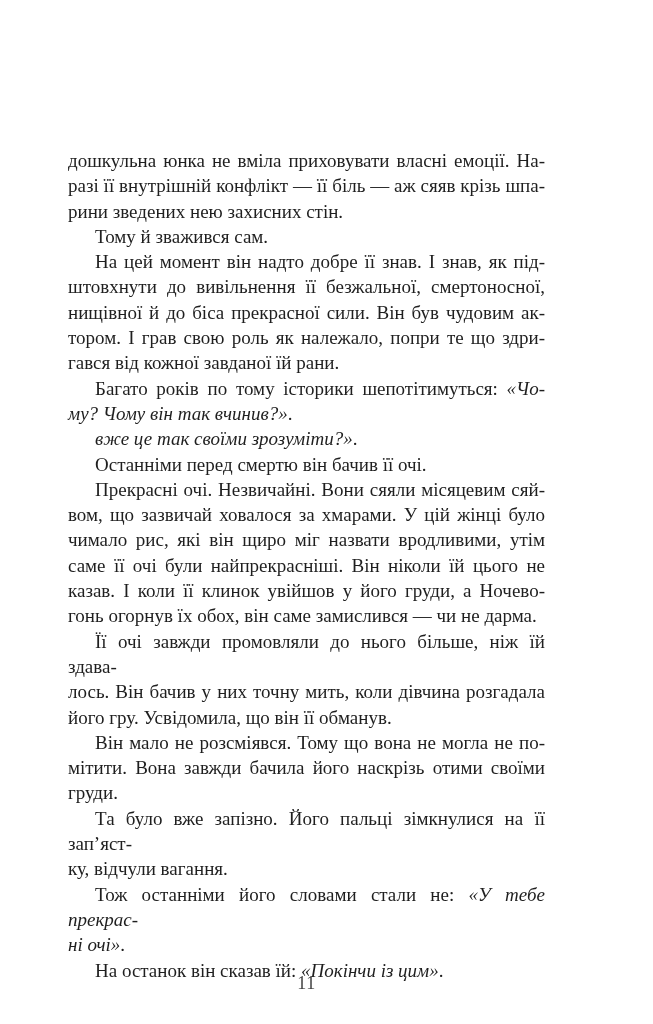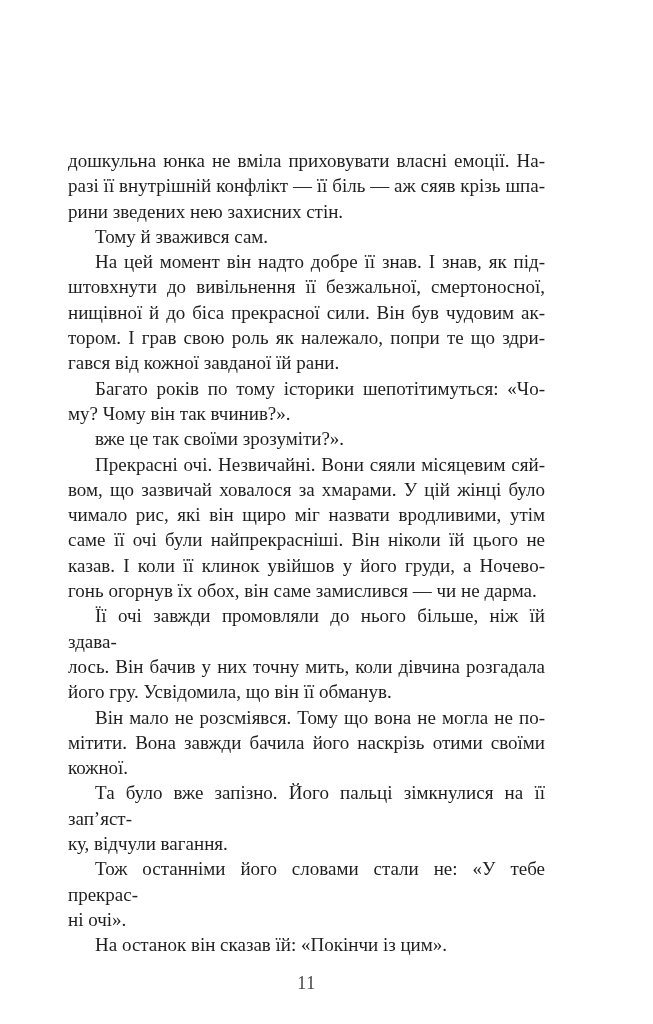--- a/index.html
+++ b/index.html
@@ -22,21 +22,21 @@
     margin-top: 36px;
   }
   .p { margin: 0; }
   .line {
     text-align: justify;
     text-align-last: left;
     white-space: normal;
   }
   .line.just { text-align-last: justify; }
   .p.indent .line:first-child { text-indent: 27px; }
-  .it { }
+  .it { font-style: italic; }
   .page-number {
     position: absolute;
     left: 68px;
     top: 973px;
     width: 477px;
     text-align: center;
     font-size: 18px;
     letter-spacing: 0.5px;
     color: var(--pn, #454545);
   }
@@ -62,36 +62,39 @@
         <div class="line"><span>гався від кожної завданої їй рани.</span></div>
       </div>
       <div class="p indent">
         <div class="line just"><span>Багато років по тому історики шепотітимуться: </span><span class="it">«Чо-</span></div>
         <div class="line"><span class="it">му? Чому він так вчинив?»</span><span>.</span></div>
       </div>
       <div class="p indent">
         <div class="line"><span class="it">вже це так своїми зрозуміти?»</span><span>.</span></div>
       </div>
       <div class="p indent">
+        <div class="line"><span>Останніми перед смертю він бачив її очі.</span></div>
+      </div>
+      <div class="p indent">
         <div class="line just"><span>Прекрасні очі. Незвичайні. Вони сяяли місяцевим сяй-</span></div>
         <div class="line just"><span>вом, що зазвичай ховалося за хмарами. У цій жінці було</span></div>
         <div class="line just"><span>чимало рис, які він щиро міг назвати вродливими, утім</span></div>
         <div class="line just"><span>саме її очі були найпрекрасніші. Він ніколи їй цього не</span></div>
         <div class="line just"><span>казав. І коли її клинок увійшов у його груди, а Ночево-</span></div>
         <div class="line"><span>гонь огорнув їх обох, він саме замислився — чи не дарма.</span></div>
       </div>
       <div class="p indent">
         <div class="line just"><span>Її очі завжди промовляли до нього більше, ніж їй здава-</span></div>
         <div class="line just"><span>лось. Він бачив у них точну мить, коли дівчина розгадала</span></div>
         <div class="line"><span>його гру. Усвідомила, що він її обманув.</span></div>
       </div>
       <div class="p indent">
         <div class="line just"><span>Він мало не розсміявся. Тому що вона не могла не по-</span></div>
         <div class="line just"><span>мітити. Вона завжди бачила його наскрізь отими своїми</span></div>
-        <div class="line"><span>кожної.</span></div>
+        <div class="line"><span>груди.</span></div>
       </div>
       <div class="p indent">
         <div class="line just"><span>Та було вже запізно. Його пальці зімкнулися на її зап’яст-</span></div>
         <div class="line"><span>ку, відчули вагання.</span></div>
       </div>
       <div class="p indent">
         <div class="line just"><span>Тож останніми його словами стали не: </span><span class="it">«У тебе прекрас-</span></div>
         <div class="line"><span class="it">ні очі»</span><span>.</span></div>
       </div>
       <div class="p indent">

